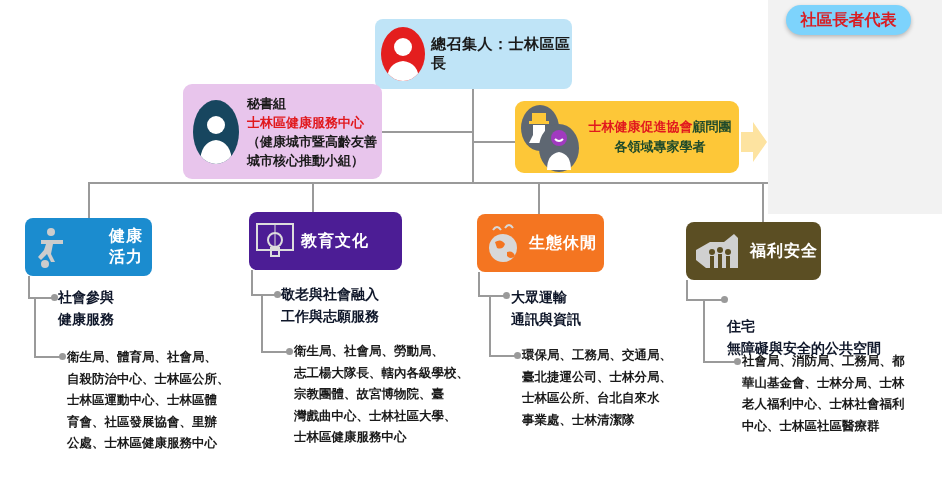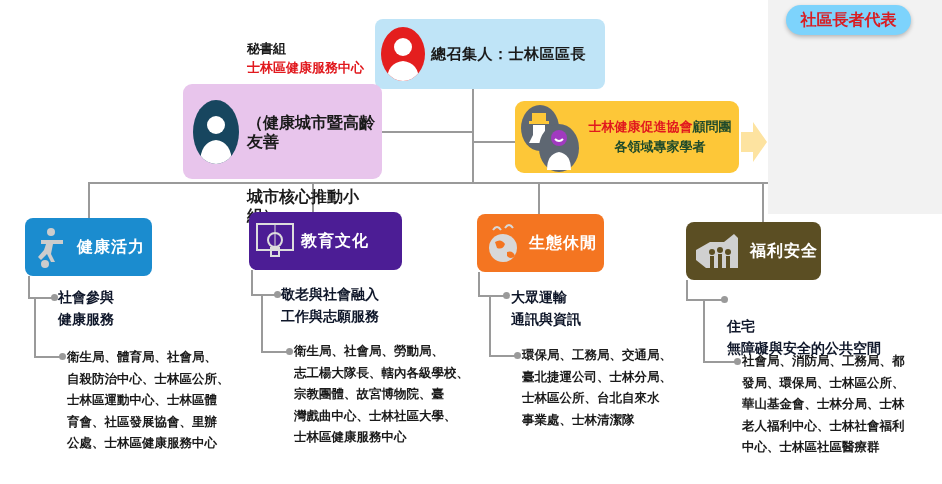--- a/index.html
+++ b/index.html
@@ -7,38 +7,38 @@
     width: 942px; height: 484px; background: #ffffff;
     position: relative; overflow: hidden;
     font-family: "DejaVu Sans", "Liberation Sans", sans-serif;
   }
   .abs { position: absolute; }
   .line { position: absolute; background: #9a9a9a; }
   .dot { position: absolute; width: 7px; height: 7px; border-radius: 50%; background: #9a9a9a; }
 
   
   .convener {
-    left: 375px; top: 19px; width: 230px; height: 70px;
+    left: 375px; top: 19px; width: 197px; height: 70px;
     background: #bfe4f7; border-radius: 8px;
     display: flex; align-items: center; padding-left: 6px;
   }
   .avatar { border-radius: 50%; display: flex; align-items: flex-end; justify-content: center; overflow: hidden; flex-shrink: 0; }
   .convener .avatar { width: 44px; height: 54px; background: #e41e1e; border-radius: 50%; }
   .convener .title { font-size: 15px; font-weight: bold; color: #1a1a1a; margin-left: 6px; letter-spacing: 0.5px; }
 
   
   .secretary {
     left: 183px; top: 84px; width: 199px; height: 95px;
     background: #e8c5ec; border-radius: 9px;
     display: flex; align-items: center; padding-left: 10px;
   }
   .secretary .avatar { width: 46px; height: 64px; background: #17465f; }
   .secretary .txt { margin-left: 8px; font-size: 13px; font-weight: bold; line-height: 19px; color: #1a1a1a; }
   .secretary .red { color: #e1191e; }
-  .secretary .sub { font-size: 16px; margin-top: 36px; }
+  .secretary .sub { font-size: 13px; }
 
   
   .advisory {
     left: 515px; top: 101px; width: 224px; height: 72px;
     background: #fdc738; border-radius: 9px;
     display: flex; align-items: center; padding-left: 6px;
   }
   .adv-icons { position: relative; width: 60px; height: 70px; flex-shrink: 0; }
   .adv-icons .c1 { position: absolute; left: 0; top: 3px; width: 38px; height: 46px; border-radius: 50%; background: #5e6772; }
   .adv-icons .c2 { position: absolute; left: 18px; top: 22px; width: 40px; height: 48px; border-radius: 50%; background: #5e6772; }
@@ -156,21 +156,21 @@
   </div>
 </div>
 <svg class="abs arrow" viewBox="0 0 26 40">
     <path d="M0 10 H12 V0 L26 20 L12 40 V30 H0 Z" fill="#fde3a0"></path>
   </svg>
 
 <div class="abs elders">
   <div class="elders-title">社區長者代表</div>
 </div>
 
-<div class="cat" style="left:25px; top:218px; width:127px; background:#1b8ccf;">
+<div class="cat" style="left:25px; top:218px; width:127px; background:#1b8ccf;gap:32px;">
   <svg class="ico" viewBox="0 0 40 42">
     <circle cx="20" cy="6" r="4" fill="#ccc"></circle>
       <path d="M10 14 h22 v4 h-10 l-2 10 l4 8 h-4 l-4 -8 l-6 6 l-3 -3 l6 -7 l2 -6 h-5 Z" fill="#ccc"></path>
       <circle cx="14" cy="38" r="4" fill="#ccc"></circle>
   </svg>
   <span class="label">健康活力</span>
 </div>
 <div class="focus" style="left:58px; top:286px;">
   <div>社會參與</div>
   <div>健康服務</div>
@@ -234,17 +234,16 @@
       <rect x="34" y="26" width="4" height="12" fill="#5b4e23"></rect>
   </svg>
   <span class="label" style="margin-left:10px;">福利安全</span>
 </div>
 <div class="focus" style="left:727px; top:291px;margin-top:24px;">
   <div>住宅</div>
   <div>無障礙與安全的公共空間</div>
 </div>
 <div class="agencies" style="left:742px; top:350px;">
   <div>社會局、消防局、工務局、都</div>
-  <div>發局、環保局、士林區公所、</div>
   <div>華山基金會、士林分局、士林</div>
   <div>老人福利中心、士林社會福利</div>
   <div>中心、士林區社區醫療群</div>
 </div>
 
 </body></html>

